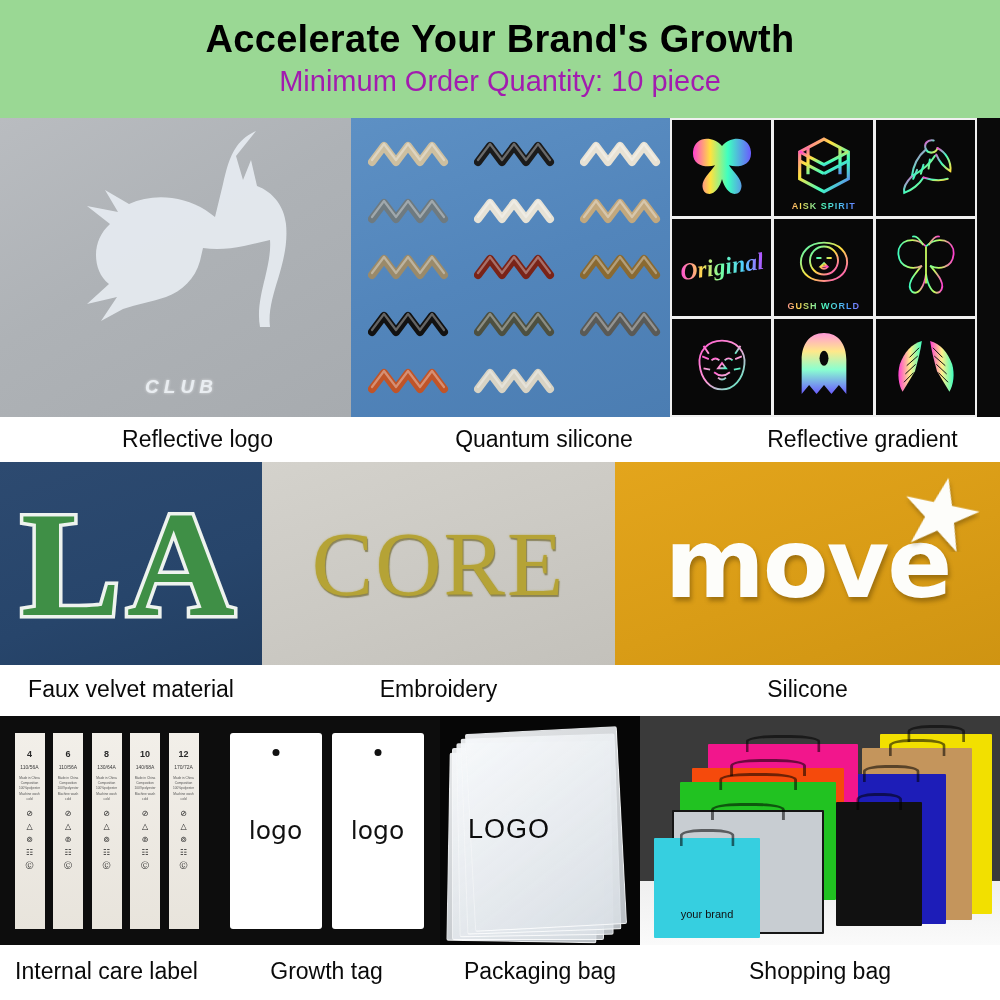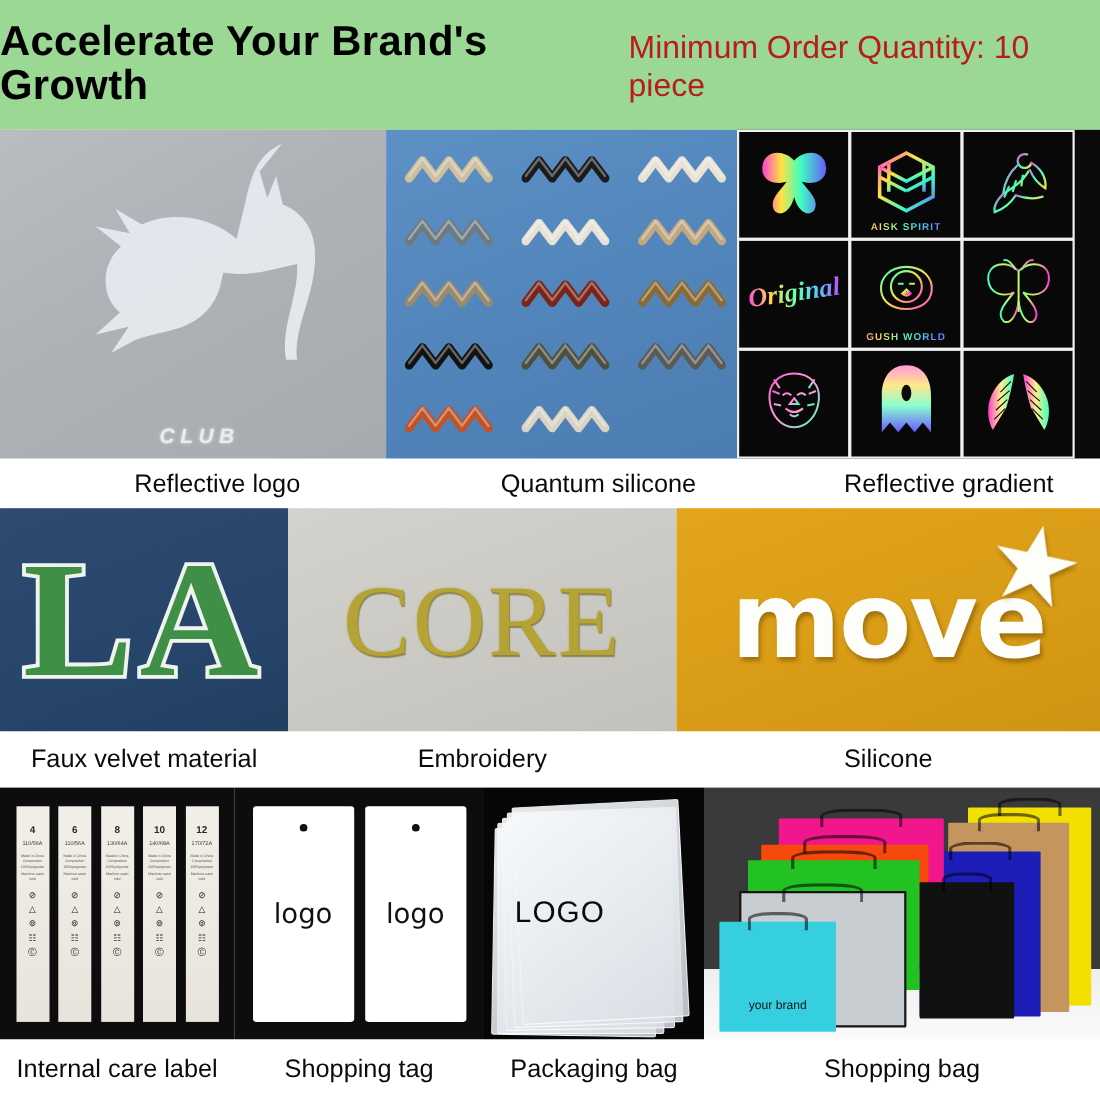--- a/index.html
+++ b/index.html
@@ -1,43 +1,43 @@
 <!DOCTYPE html>
 <html><head>
 <meta charset="utf-8">
 <style>
   html,body{margin:0;padding:0;}
   body{width:1000px;height:1000px;background:#fff;font-family:"Liberation Sans",sans-serif;overflow:hidden;}
   .page{position:relative;width:1000px;height:1000px;}
 
   
   .header{position:absolute;left:0;top:0;width:1000px;height:118px;background:#9ad894;
-          display:flex;flex-direction:row;align-items:center;justify-content:center;}
+          display:flex;flex-direction:column;align-items:center;justify-content:center;}
   .h-title{font-size:38px;font-weight:bold;color:#000;letter-spacing:.3px;line-height:1.05;}
-  .h-sub{font-size:29px;color:#b91c1c;line-height:1.15;margin-top:5px;}
+  .h-sub{font-size:29px;color:#a21caf;line-height:1.15;margin-top:5px;}
 
   
   .row{position:absolute;left:0;width:1000px;display:flex;}
   .cell{position:relative;overflow:hidden;}
   .cap{position:absolute;left:0;width:1000px;background:#fff;display:flex;}
   .cap span{font-size:23px;color:#0a0a0a;text-align:center;display:block;white-space:nowrap;}
 
   
   #row1{top:118px;height:299px;}
   .r1a{width:363px;height:299px;background:linear-gradient(150deg,#b9bcc0 0%,#aeb2b6 45%,#a7abaf 100%);}
   .r1b{width:330px;height:299px;background:linear-gradient(160deg,#5d90c4 0%,#5285bb 50%,#4b7db2 100%);}
   .r1c{width:341px;height:299px;background:#0a0a0a;}
 
   
   .wolf-wrap{position:absolute;left:0;top:0;width:363px;height:299px;}
   .brandtxt{position:absolute;left:0;width:363px;text-align:center;color:#e9edf1;
             font-weight:bold;font-family:"Liberation Sans",sans-serif;
             text-shadow:0 0 3px rgba(255,255,255,.65);}
   .brand1{top:210px;font-size:38px;letter-spacing:3px;}
-  .brand2{top:269px;font-size:19px;letter-spacing:5px;font-style:italic;}
+  .brand2{top:258px;font-size:19px;letter-spacing:5px;font-style:italic;}
 
   
   .chev-grid{position:absolute;left:0;top:0;width:330px;height:299px;
              display:grid;grid-template-columns:repeat(3,1fr);grid-template-rows:repeat(5,1fr);
              padding:8px 6px;box-sizing:border-box;}
   .chev{display:flex;align-items:center;justify-content:center;}
 
   
   .holo-grid{position:absolute;left:0;top:0;width:307px;height:299px;
              display:grid;grid-template-columns:repeat(3,1fr);grid-template-rows:repeat(3,1fr);gap:3px;
@@ -552,21 +552,21 @@
           </div>
         </div>
     </div>
   </div>
 
   <div class="cap" id="cap3">
     <div class="c1">
         <span>Internal care label</span>
       </div>
     <div class="c2">
-        <span>Shopping tag</span>
+        <span>Growth tag</span>
       </div>
     <div class="c3">
         <span>Packaging bag</span>
       </div>
     <div class="c4">
         <span>Shopping bag</span>
       </div>
   </div>
 
 </div>

